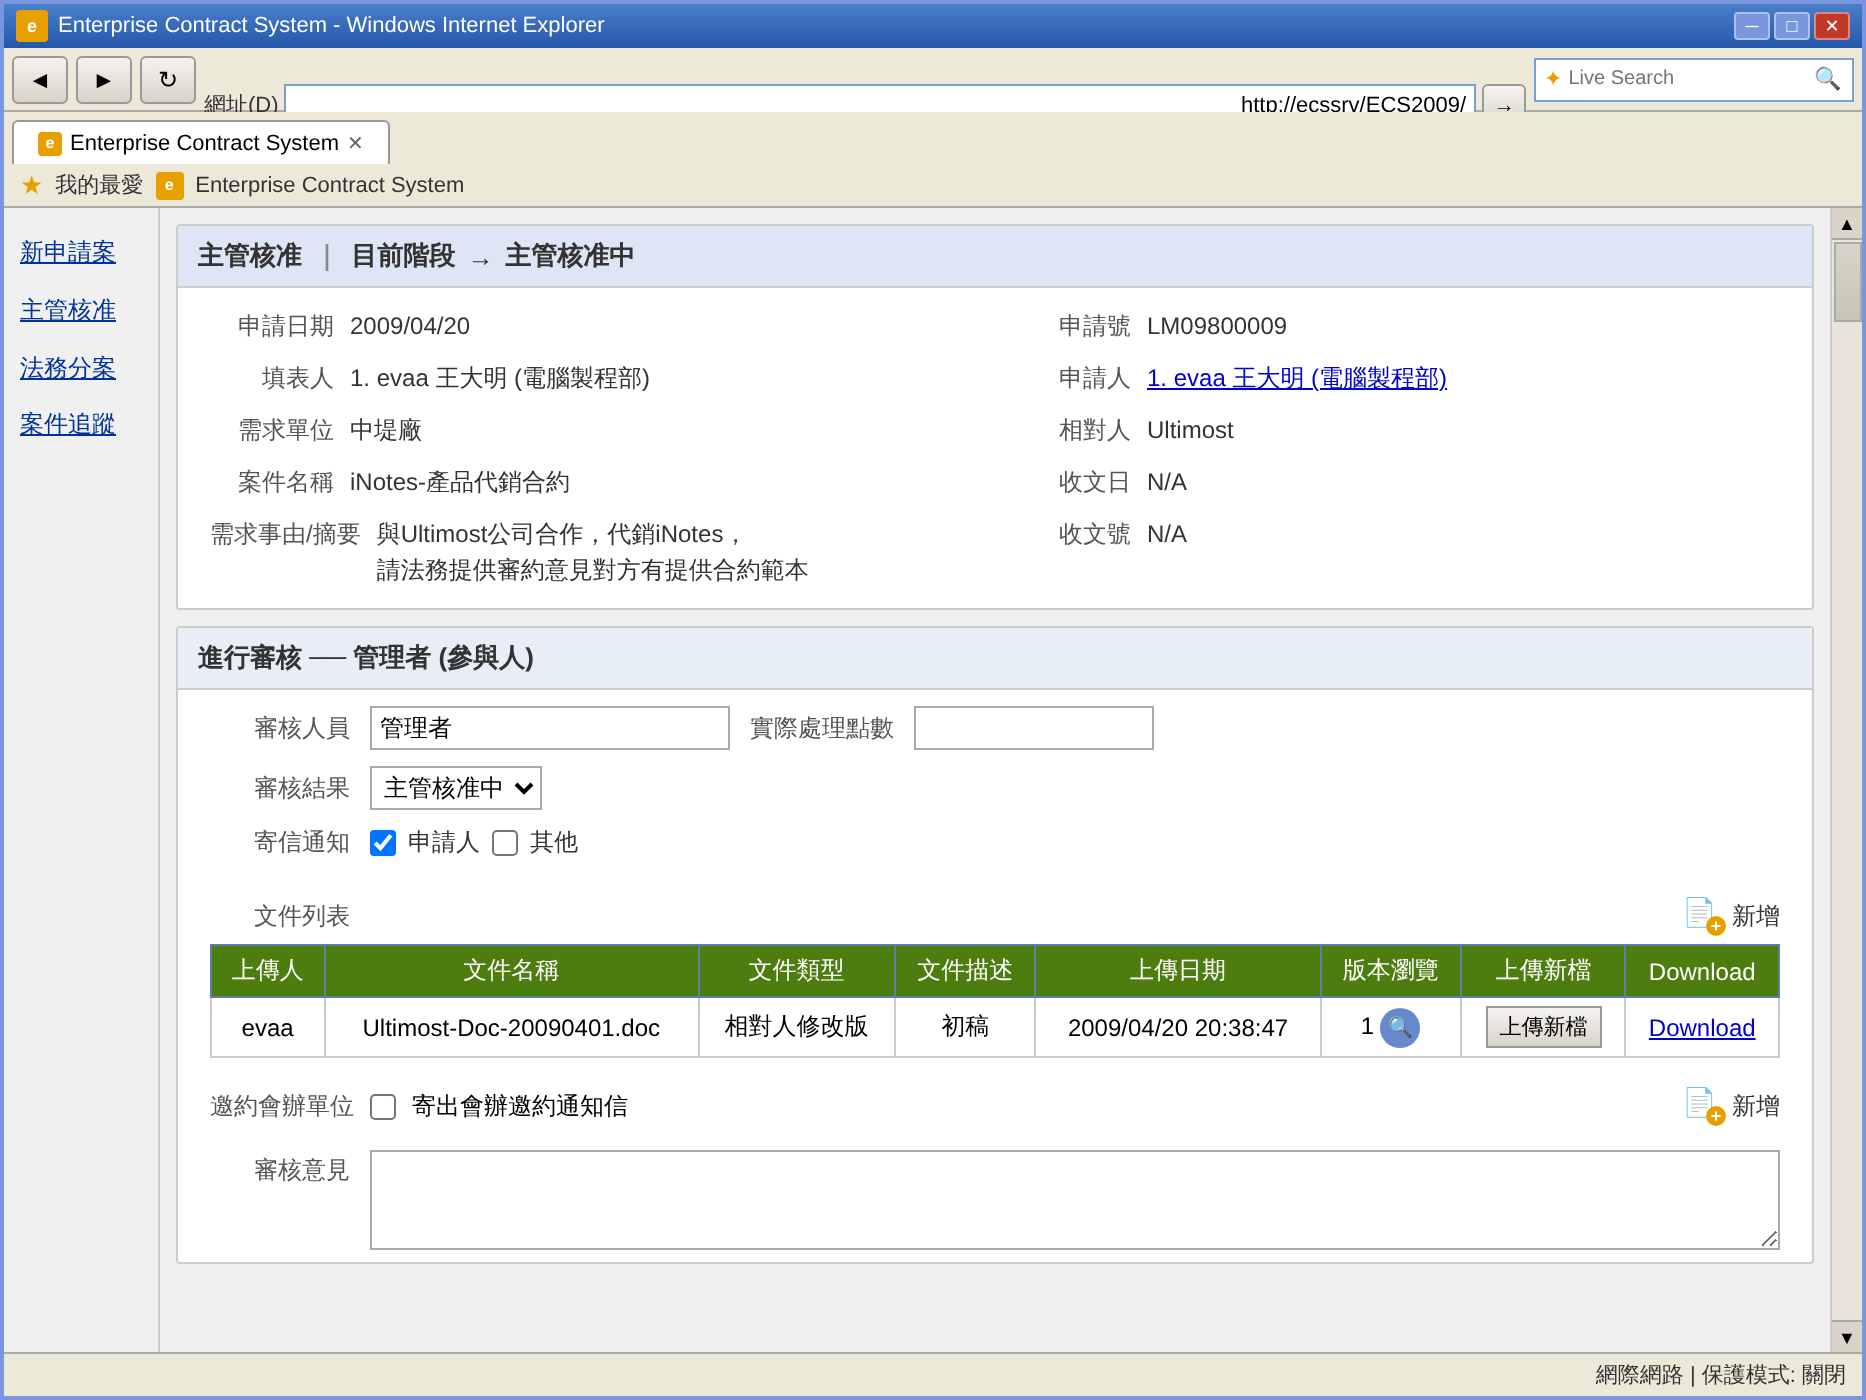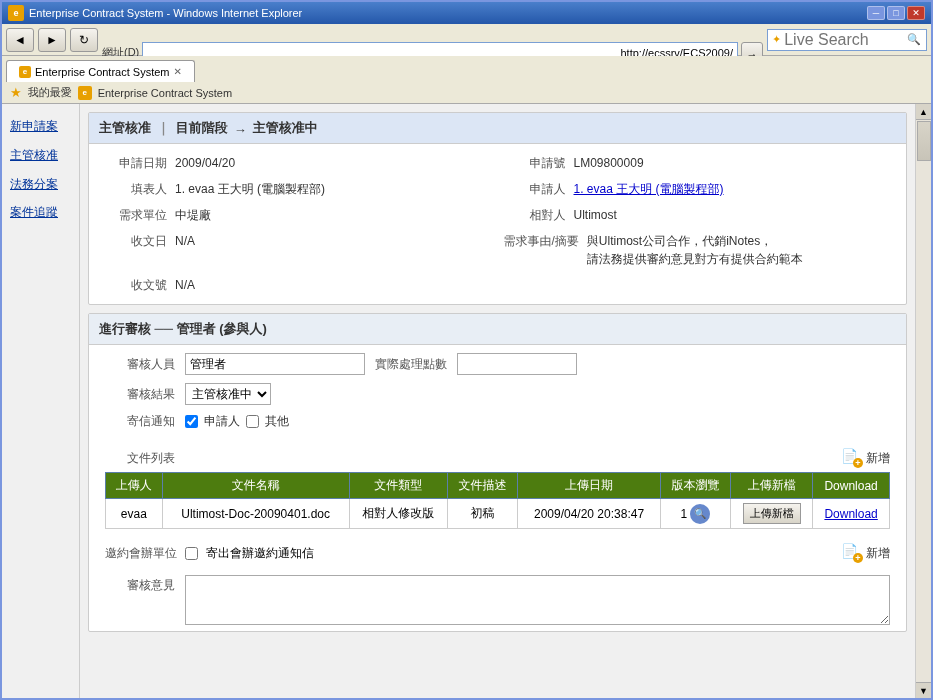--- a/index.html
+++ b/index.html
@@ -17,21 +17,21 @@
     .tb-btn.max { background: #7a96df; }
 
     
     .toolbar-area { background: #ece9d8; border-bottom: 1px solid #aaa; padding: 2px 4px; display: flex; align-items: center; gap: 4px; height: 32px; }
     .nav-btn { width: 28px; height: 24px; background: linear-gradient(to bottom, #f5f3ee, #d8d4c8); border: 1px solid #999; border-radius: 3px; display: flex; align-items: center; justify-content: center; cursor: pointer; font-size: 12px; }
     .address-bar-wrap { display: flex; align-items: center; flex: 1; gap: 3px; margin-top: 26px; }
     .address-label { font-size: 11px; color: #333; white-space: nowrap; }
     .address-bar { flex: 1; height: 22px; border: 1px solid #7a9fd4; background: white; padding: 0 4px; font-size: 11px; text-align: right; }
     .go-btn { width: 22px; height: 22px; background: linear-gradient(to bottom, #f5f3ee, #d8d4c8); border: 1px solid #999; border-radius: 3px; display: flex; align-items: center; justify-content: center; cursor: pointer; font-size: 11px; }
     .live-search-area { display: flex; align-items: center; background: white; border: 1px solid #7a9fd4; height: 22px; padding: 0 4px; gap: 3px; min-width: 160px; }
-    .live-search-input { border: none; outline: none; font-size: 16px; width: 120px; }
+    .live-search-input { border: none; outline: none; font-size: 10px; width: 120px; }
     .search-icon-btn { cursor: pointer; font-size: 11px; color: #666; }
 
     
     .tabs-bar { background: #ece9d8; padding: 2px 4px 0; display: flex; align-items: flex-end; gap: 2px; height: 26px; }
     .tab { height: 22px; background: linear-gradient(to bottom, #f5f3ee, #ddd9cc); border: 1px solid #999; border-bottom: none; border-radius: 3px 3px 0 0; padding: 0 12px; display: flex; align-items: center; font-size: 11px; cursor: pointer; gap: 4px; }
     .tab.active { background: white; z-index: 1; }
     .tab-favicon { width: 12px; height: 12px; background: #e8a000; border-radius: 2px; font-size: 8px; display: flex; align-items: center; justify-content: center; color: white; font-weight: bold; }
     .tab-close { font-size: 10px; color: #666; }
 
     
@@ -209,20 +209,24 @@
 
             <div class="form-cell">
               <span class="form-label">需求單位</span>
               <span class="form-value">中堤廠</span>
             </div>
             <div class="form-cell">
               <span class="form-label">相對人</span>
               <span class="form-value">Ultimost</span>
             </div>
 
+            <div class="form-cell">
+              <span class="form-label">案件名稱</span>
+              <span class="form-value">iNotes-產品代銷合約</span>
+            </div>
             <div class="form-cell">
               <span class="form-label">收文日</span>
               <span class="form-value">N/A</span>
             </div>
 
             <div class="form-cell" style="align-items:flex-start;">
               <span class="form-label">需求事由/摘要</span>
               <span class="form-value" style="white-space:pre-line;">與Ultimost公司合作，代銷iNotes，
 請法務提供審約意見對方有提供合約範本</span>
             </div>
@@ -341,13 +345,17 @@
       <div class="scroll-bar">
         <div class="scroll-up">▲</div>
         <div class="scroll-thumb-area">
           <div class="scroll-thumb"></div>
         </div>
         <div class="scroll-down">▼</div>
       </div>
     </div>
   </div>
 
+  <div class="status-bar">
+    <span></span>
+    <span>網際網路 | 保護模式: 關閉</span>
+  </div>
 </div>
 
 </body></html>

